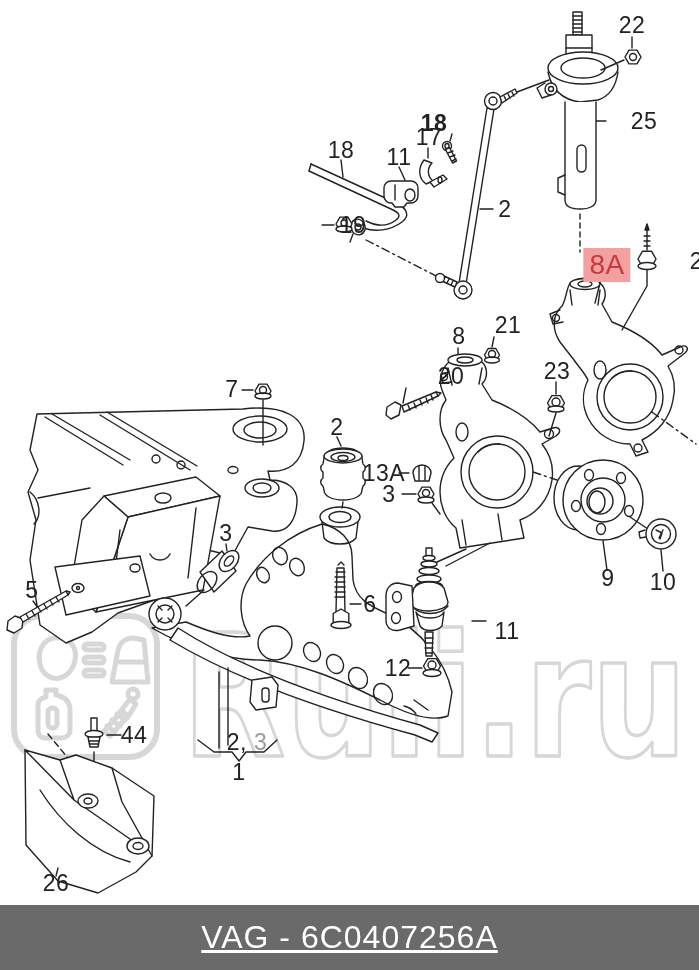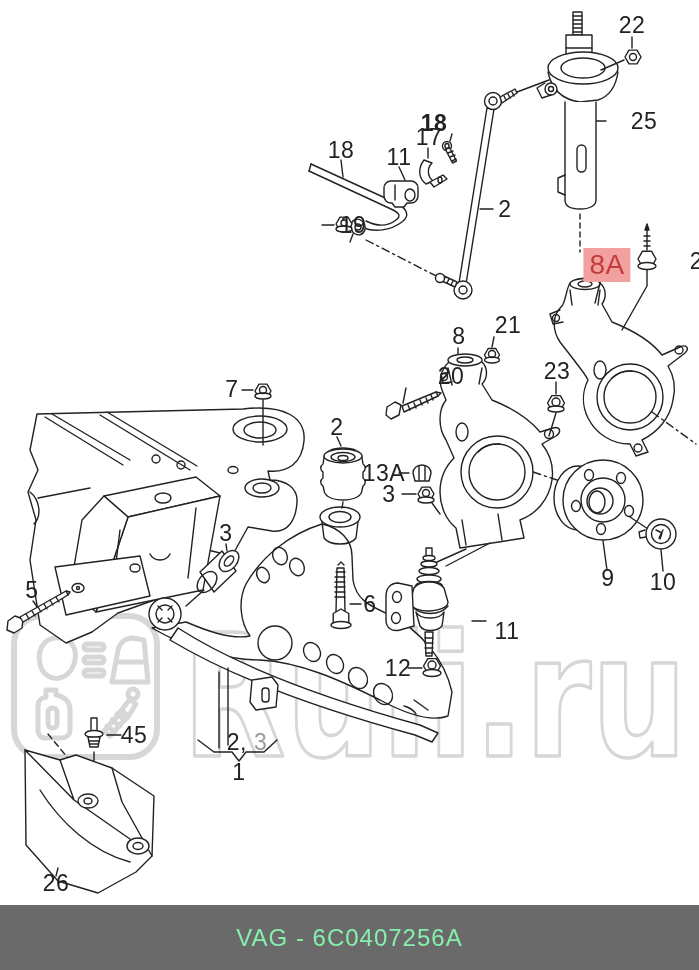--- a/index.html
+++ b/index.html
@@ -8,21 +8,21 @@
   .diagram-area{position:absolute;left:0;top:0;width:699px;height:905px;}
   svg{display:block;}
   .callout-layer{position:absolute;left:0;top:0;width:694px;height:905px;pointer-events:none;}
   .callout{position:absolute;transform:translate(-50%,-50%);
            font-size:23px;color:#222;white-space:nowrap;letter-spacing:.5px;}
   .callout.highlighted{background:var(--hl-bg);color:var(--hl-fg);
            padding:1px 6px;font-size:28px;}
   .callout .muted{color:var(--muted);}
   .footer{position:absolute;left:0;top:905px;width:699px;height:65px;background:#6a6a6a;
           display:flex;align-items:center;justify-content:center;gap:46px;}
-  .footer span{color:#86efac;font-size:24px;letter-spacing:1px;}
+  .footer span{color:#ffffff;font-size:32px;letter-spacing:1px;text-decoration:underline;}
 </style>
 </head>
 <body>
 
 <div class="stage" style="--hl-bg: #f2a0a0; --hl-fg: #c43b3b; --muted: #9a9a9a;">
   <div class="diagram-area">
     <svg width="699" height="905" viewBox="0 0 699 905" stroke="#222" stroke-width="1.4" fill="none" stroke-linecap="round" stroke-linejoin="round">
 
       <g stroke="#d7d7d7">
         <rect x="14" y="616" width="143" height="141" rx="28" stroke-width="6" fill="#fff"></rect>
@@ -374,21 +374,21 @@
         <div class="callout" style="left: 389px; top: 494px;">3</div>
         <div class="callout" style="left: 232px; top: 389px;">7</div>
         <div class="callout" style="left: 337px; top: 427px;">2</div>
         <div class="callout" style="left: 226px; top: 533px;">3</div>
         <div class="callout" style="left: 32px; top: 590px;">5</div>
         <div class="callout" style="left: 370px; top: 604px;">6</div>
         <div class="callout" style="left: 507px; top: 631px;">11</div>
         <div class="callout" style="left: 398px; top: 668px;">12</div>
         <div class="callout" style="left: 608px; top: 578px;">9</div>
         <div class="callout" style="left: 663px; top: 582px;">10</div>
-        <div class="callout" style="left: 134px; top: 735px;">45</div>
+        <div class="callout" style="left: 134px; top: 735px;">44</div>
         <div class="callout" style="left: 56px; top: 883px;">26</div>
         <div class="callout" style="left: 247px; top: 742px; text-align: center;"><span>2,</span><span class="muted"> 3</span></div>
         <div class="callout" style="left: 239px; top: 772px;">1</div>
       </div>
   </div>
 
   <div class="footer" style="background: rgb(106, 106, 106);">
     <span>VAG - 6C0407256A</span>
   </div>
 </div>

